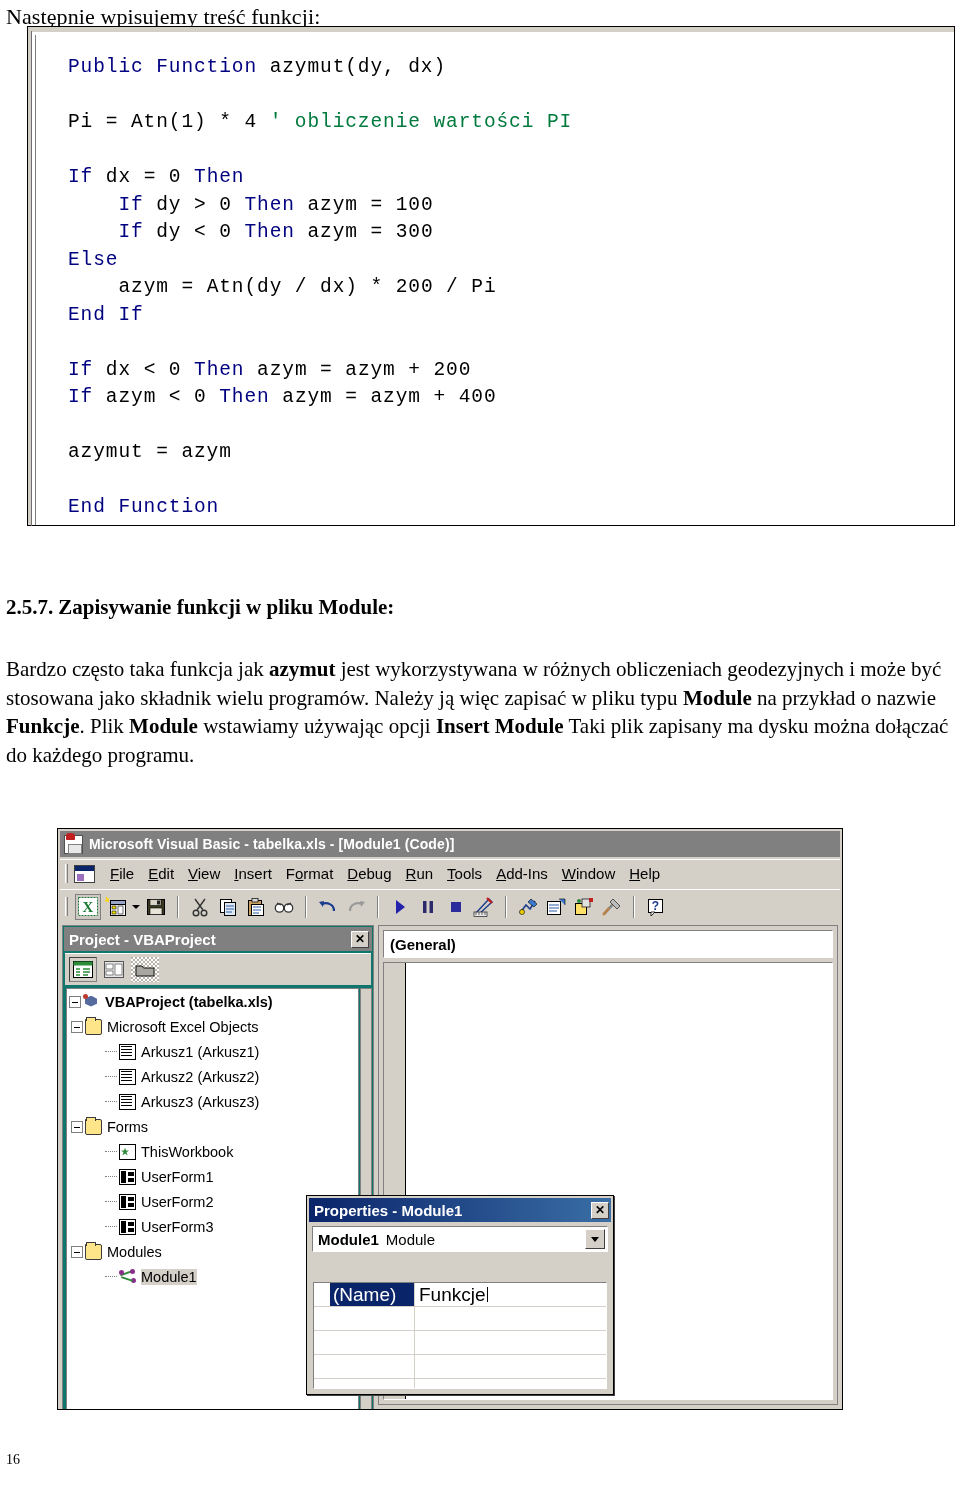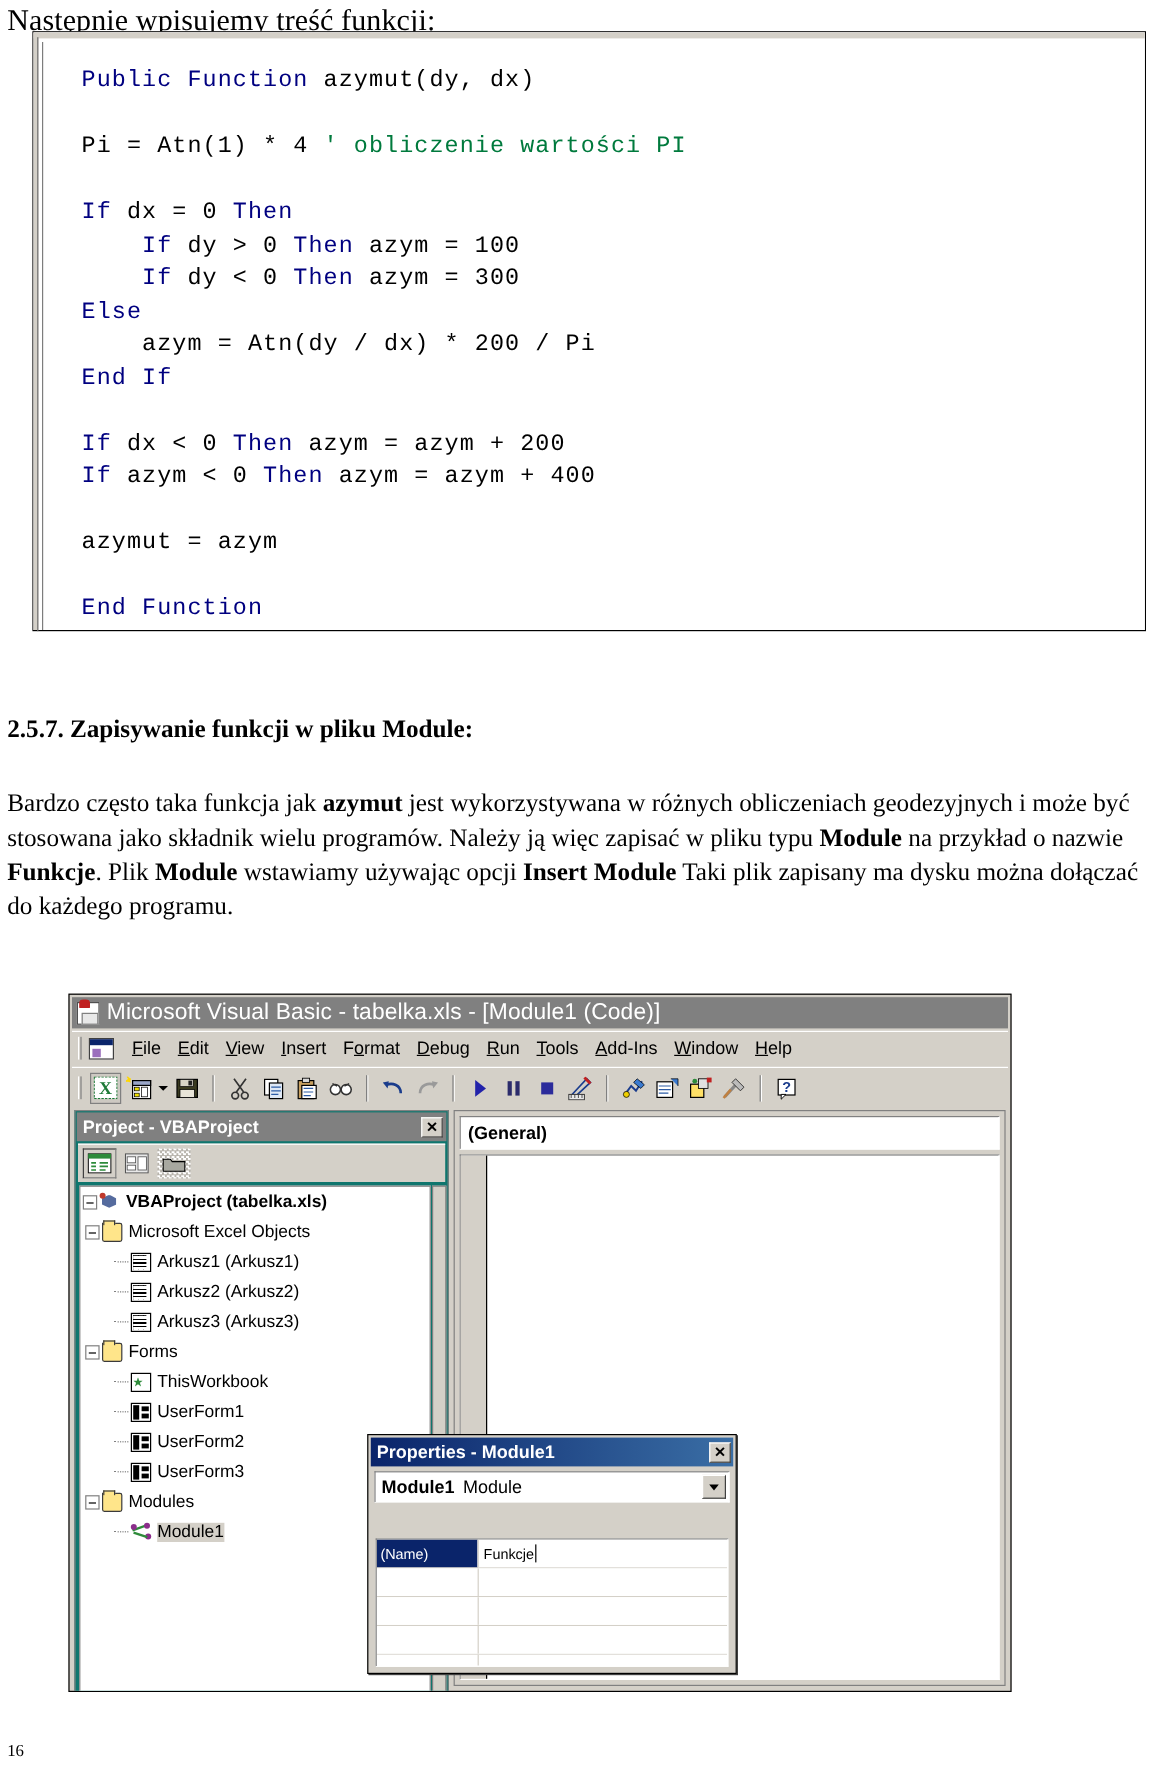--- a/index.html
+++ b/index.html
@@ -8,21 +8,21 @@
     width:960px; height:1490px;
     background:#ffffff;
     font-family:"Liberation Serif", serif;
     position:relative;
     overflow:hidden;
   }
 
   
   .intro {
     position:absolute; left:6px; top:4px;
-    font-size:25px; color:#000;
+    font-size:22px; color:#000;
     letter-spacing:0.1px;
   }
 
   
   .code-figure {
     position:absolute; left:27px; top:26px;
     width:928px; height:500px;
     background:#ffffff;
     border:1px solid #000000;
     padding-left:48px;
@@ -93,21 +93,21 @@
   }
   .vbe-title-icon::before{
     content:""; position:absolute; left:1px; top:-3px; width:9px; height:7px;
     background:#c02020; border-radius:40% 40% 10% 10%;
   }
   .vbe-title-icon::after{
     content:""; position:absolute; left:3px; top:8px; width:12px; height:8px;
     background:#e8e8e8; border:1px solid #808080;
   }
   .vbe-title-text {
-    color:#ffffff; font-size:19px; font-weight:normal;
+    color:#ffffff; font-size:14px; font-weight:bold;
     white-space:nowrap; letter-spacing:0.1px;
   }
 
   .vbe-menubar {
     position:absolute; left:2px; top:30px; right:2px; height:28px;
     background:#d4d0c8;
     border-top:1px solid #ffffff;
     display:flex; align-items:center;
     padding-left:3px;
   }
@@ -207,21 +207,21 @@
     background:#d4d0c8; border:1px solid #808080;
   }
   .tnode { display:flex; align-items:center; height:25px; padding-left:2px; white-space:nowrap;}
   .tbox {
     width:12px;height:12px; border:1px solid #808080; background:#fff;
     margin-right:2px; position:relative; flex:0 0 auto;
   }
   .tbox::before{content:"";position:absolute;left:2px;top:5px;width:6px;height:1px;background:#000;}
   .dots { width:12px; height:1px; border-top:1px dotted #808080; margin-right:2px; flex:0 0 auto;}
   .ind1 { padding-left:4px; }
-  .ind2 { padding-left:28px; }
+  .ind2 { padding-left:38px; }
   .ico { width:17px;height:16px;margin-right:5px;flex:0 0 auto;position:relative;}
   .ico-folder { background:#ffe58a; border:1px solid #3b3b3b; border-radius:0 2px 2px 2px;}
   .ico-folder::before{content:"";position:absolute;left:0;top:-3px;width:8px;height:3px;background:#ffe58a;border:1px solid #3b3b3b;border-bottom:none;}
   .ico-sheet { background:#ffffff;border:1px solid #000;}
   .ico-sheet::before{content:"";position:absolute;left:1px;top:1px;right:3px;bottom:1px;
      background:repeating-linear-gradient(#000 0 1px,#fff 1px 3px),repeating-linear-gradient(90deg,#000 0 1px,#fff 1px 4px);}
   .ico-wb { background:#ffffff;border:1px solid #000;}
   .ico-wb::before{content:"";position:absolute;left:1px;top:3px;width:8px;height:8px;
      background:#2e8b3a; clip-path:polygon(50% 0,62% 38%,100% 38%,70% 60%,82% 100%,50% 75%,18% 100%,30% 60%,0 38%,38% 38%);}
   .ico-form { background:#ffffff;border:1px solid #000;}
@@ -317,21 +317,21 @@
     display:flex; align-items:center;
   }
   .ptab.active { height:26px; font-weight:normal; }
   .props-grid {
     position:absolute; left:6px; top:86px; right:6px; bottom:5px;
     background:#ffffff;
     border-top:1px solid #808080; border-left:1px solid #808080;
     border-right:1px solid #ffffff; border-bottom:1px solid #ffffff;
     overflow:hidden;
   }
-  .prow { display:flex; height:24px; border-bottom:1px solid #d4d0c8; font-size:12px;}
+  .prow { display:flex; height:24px; border-bottom:1px solid #d4d0c8; font-size:19px;padding-left:16px;}
   .pkey {
     width:84px; flex:0 0 auto; background:#0a246a; color:#ffffff;
     display:flex; align-items:center; padding-left:3px;
   }
   .pval {
     flex:1 1 auto; background:#ffffff; color:#000;
     display:flex; align-items:center; padding-left:4px;
     border-left:1px solid #d4d0c8;
     position:relative;
   }

